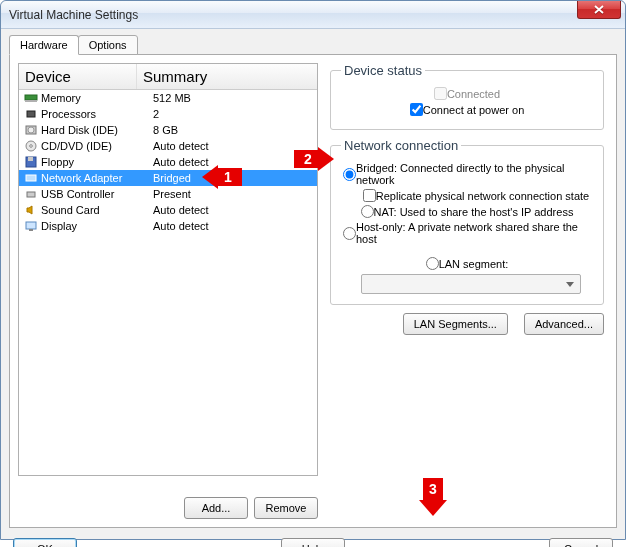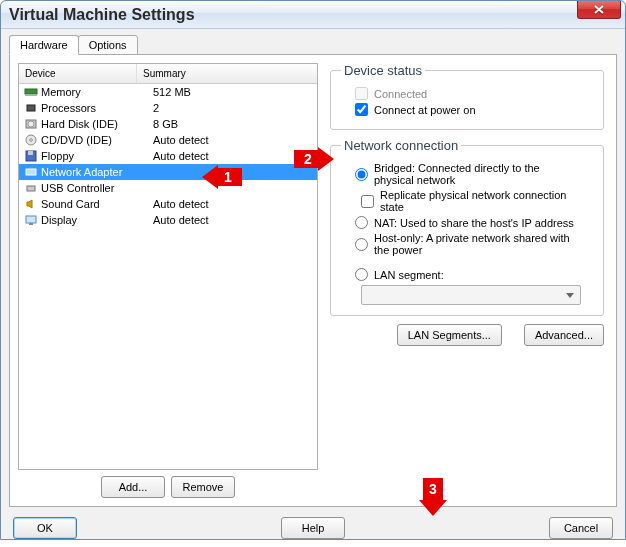--- a/index.html
+++ b/index.html
@@ -27,23 +27,23 @@
     height: 28px;
     background: linear-gradient(to bottom, #f9fbfd 0%, #e4ecf7 45%, #d5e2f2 46%, #e8f0fa 100%);
     border-radius: 6px 6px 0 0;
     display: flex;
     align-items: center;
     padding: 0 0 0 8px;
     border-bottom: 1px solid #b9c9dc;
     position: relative;
   }
   .title-text {
-    font-size: 16px;
+    font-size: 12px;
     color: #2a2a2a;
-    font-weight: bold;
+    font-weight: normal;
   }
   .close-btn {
     position: absolute;
     top: 0; right: 4px;
     width: 44px; height: 18px;
     background: linear-gradient(to bottom, #e57373 0%, #d94040 48%, #c92a2a 50%, #d03434 100%);
     border: 1px solid #8a1f1f;
     border-top: none;
     border-radius: 0 0 3px 3px;
     display: flex;
@@ -94,21 +94,21 @@
     display: flex;
     flex-direction: column;
   }
   .device-table {
     border: 1px solid #b0b0b0;
   }
   .thead {
     display: flex;
     background: linear-gradient(#fdfdfd, #ececec);
     border-bottom: 1px solid #ccc;
-    font-size: 10px;
+    font-size: 15px;
   }
   .thead .th {
     padding: 4px 6px;
   }
   .thead .th1 { width: 118px; border-right: 1px solid #e0e0e0;}
   .thead .th2 { flex: 1; }
   .tbody {
     background: #fff;
     height: 385px;
   }
@@ -121,23 +121,23 @@
   }
   .row .icon { width: 16px; height: 14px; display:inline-flex; align-items:center; justify-content:center; margin-right: 2px;}
   .row .dev { width: 112px; }
   .row .sum { flex: 1; }
   .row.selected {
     background: #3399ff;
     color: #fff;
   }
   .left-buttons {
     display: flex;
-    justify-content: center;
+    justify-content: flex-end;
     gap: 6px;
-    margin-top: 6px;
+    margin-top: 21px;
   }
   .btn {
     background: linear-gradient(#fdfdfd, #e7e7e7);
     border: 1px solid #8f8f8f;
     border-radius: 3px;
     font-size: 11px;
     padding: 2px 10px;
     min-width: 64px;
     height: 22px;
     font-family: inherit;
@@ -154,23 +154,23 @@
     border: 1px solid #c9c9c9;
     border-radius: 3px;
     margin: 0 0 8px 0;
     padding: 6px 10px 10px 10px;
     font-size: 11px;
   }
   legend { font-size: 13px; color: #345; padding: 0 3px; }
   .chk, .rad {
     display: flex;
     align-items: center;
-    gap: 6px;
-    margin: 3px 14px;
-    font-size: 11px;
+    margin: 3px 2px;
+    font-size: 11px;
+    justify-content: center;
   }
   .chk input, .rad input { margin:0; }
   .indent { margin-left: 20px; }
   .combo {
     width: 220px;
     height: 20px;
     border: 1px solid #b0b0b0;
     background: #f4f4f4;
     margin: 4px 0 0 20px;
     position: relative;
@@ -179,21 +179,21 @@
   .combo:after {
     content:"";
     position:absolute; right:6px; top:7px;
     border-left:4px solid transparent;
     border-right:4px solid transparent;
     border-top:5px solid #666;
   }
   .right-buttons {
     display: flex;
     justify-content: flex-end;
-    gap: 22px;
+    gap: 16px;
     margin-top: 6px;
   }
   .bottom-buttons {
     display: flex;
     justify-content: space-between;
     gap: 6px;
     padding: 10px 4px 2px;
   }
   
   .callout {
@@ -322,28 +322,30 @@
               <span class="dev">Floppy</span>
               <span class="sum">Auto detect</span>
             </div>
             <div class="row selected">
               <span class="icon">
                   <svg width="14" height="12">
                     <rect x="2" y="3" width="10" height="6" fill="#bde0ff" stroke="#fff"></rect>
                   </svg>
                 </span>
               <span class="dev">Network Adapter</span>
+              <span class="sum">Bridged</span>
             </div>
             <div class="row">
               <span class="icon">
                   <svg width="14" height="12">
                     <rect x="3" y="4" width="8" height="5" fill="#ccc" stroke="#777"></rect>
                   </svg>
                 </span>
               <span class="dev">USB Controller</span>
+              <span class="sum">Present</span>
             </div>
             <div class="row">
               <span class="icon">
                   <svg width="14" height="12">
                     <path d="M3 4 h2 l3 -2 v8 l-3 -2 h-2 z" fill="#d9a000" stroke="#aa7700"></path>
                   </svg>
                 </span>
               <span class="dev">Sound Card</span>
               <span class="sum">Auto detect</span>
             </div>
@@ -387,21 +389,21 @@
           <label class="chk indent">
             <input type="checkbox" style="">
             <span>Replicate physical network connection state</span>
           </label>
           <label class="rad">
             <input type="radio" name="nc" style="">
             <span>NAT: Used to share the host's IP address</span>
           </label>
           <label class="rad">
             <input type="radio" name="nc" style="">
-            <span>Host-only: A private network shared with the power</span>
+            <span>Host-only: A private network shared share the host</span>
           </label>
           <div style="height:6px"></div>
           <label class="rad">
             <input type="radio" name="nc" style="">
             <span>LAN segment:</span>
           </label>
           <div class="combo"></div>
         </fieldset>
 
         <div class="right-buttons">

